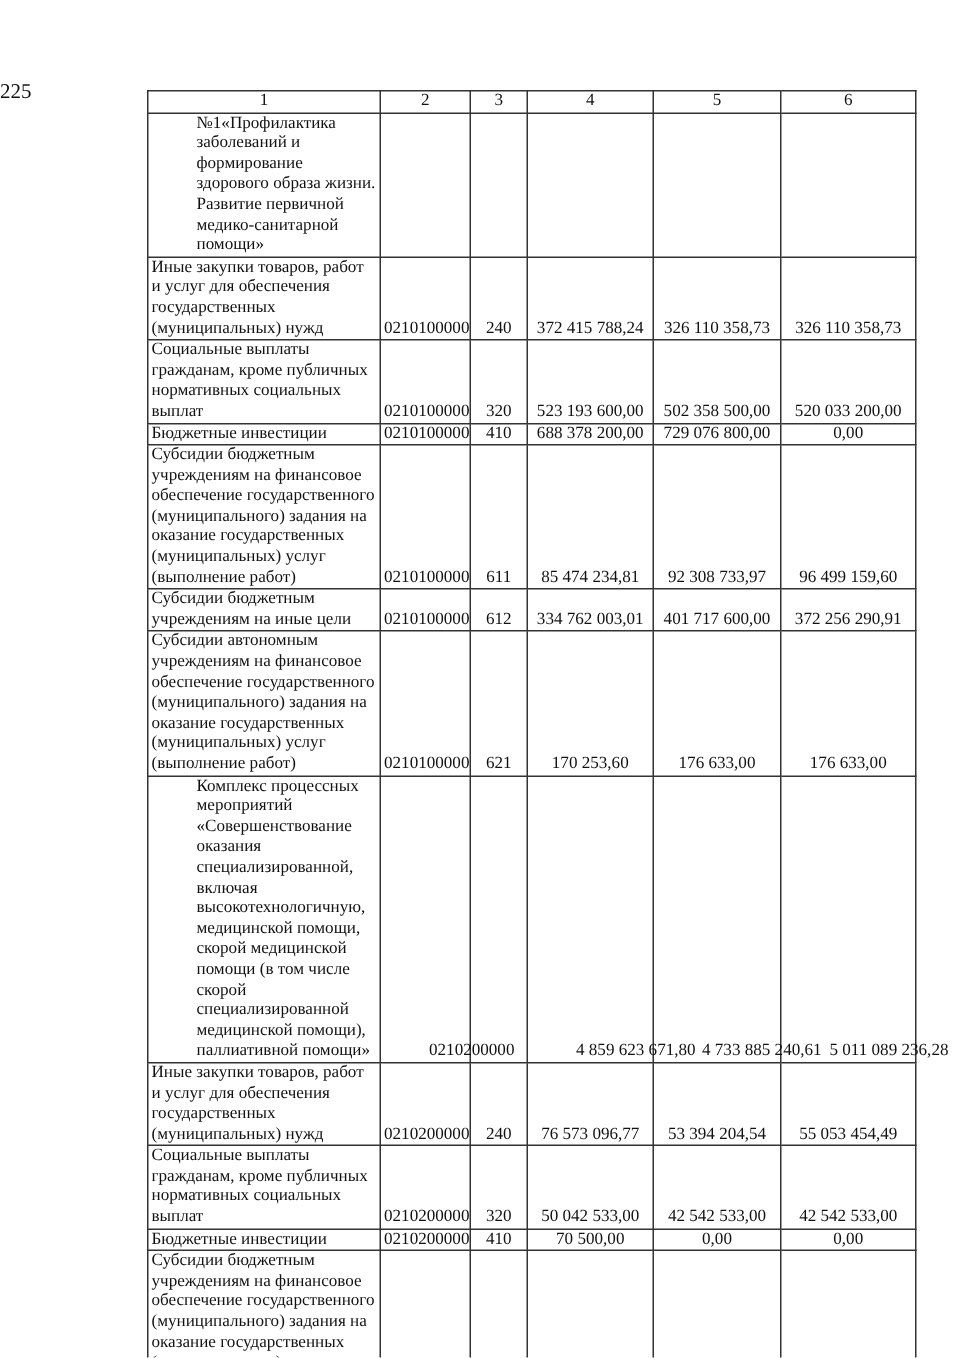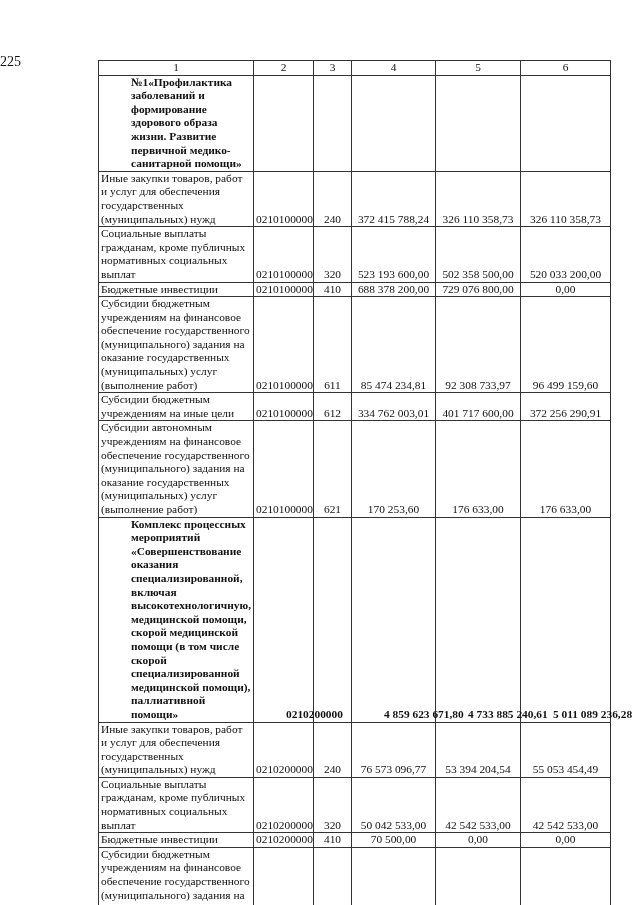--- a/index.html
+++ b/index.html
@@ -19,21 +19,21 @@
     font-size: 11.4px; line-height: 13.6px;
   }
   table.budget td {
     border: 1px solid #333; padding: 0 2px; vertical-align: bottom;
   }
   table.budget tr.hdr td { text-align: center; vertical-align: top; height: 12px; }
   td.name { text-align: left; vertical-align: top !important; }
   td.code { text-align: center; }
   td.vr { text-align: center; }
   td.num { text-align: center; white-space: nowrap; }
-  tr.bold td { font-weight: bold; padding-left: 32px; }
+  tr.bold td { font-weight: normal; padding-left: 32px; }
 </style>
 </head>
 <body>
 
 <div class="page-number">225</div>
 
 <table class="budget">
   <colgroup>
     <col style="width:155px">
       <col style="width:60px">

